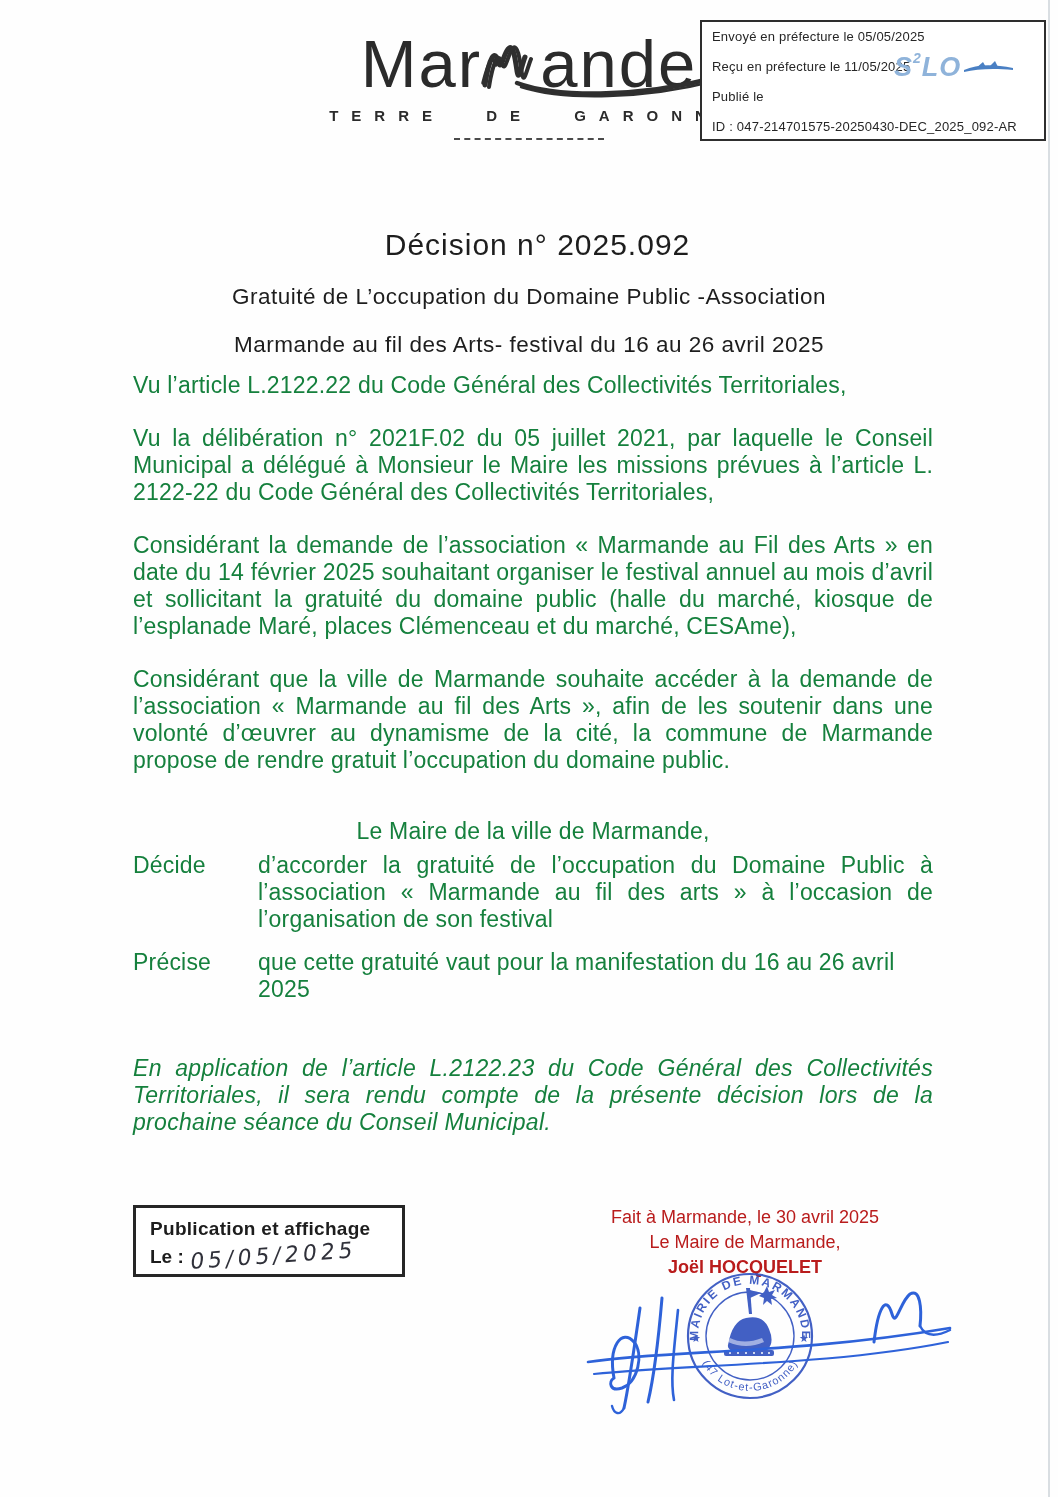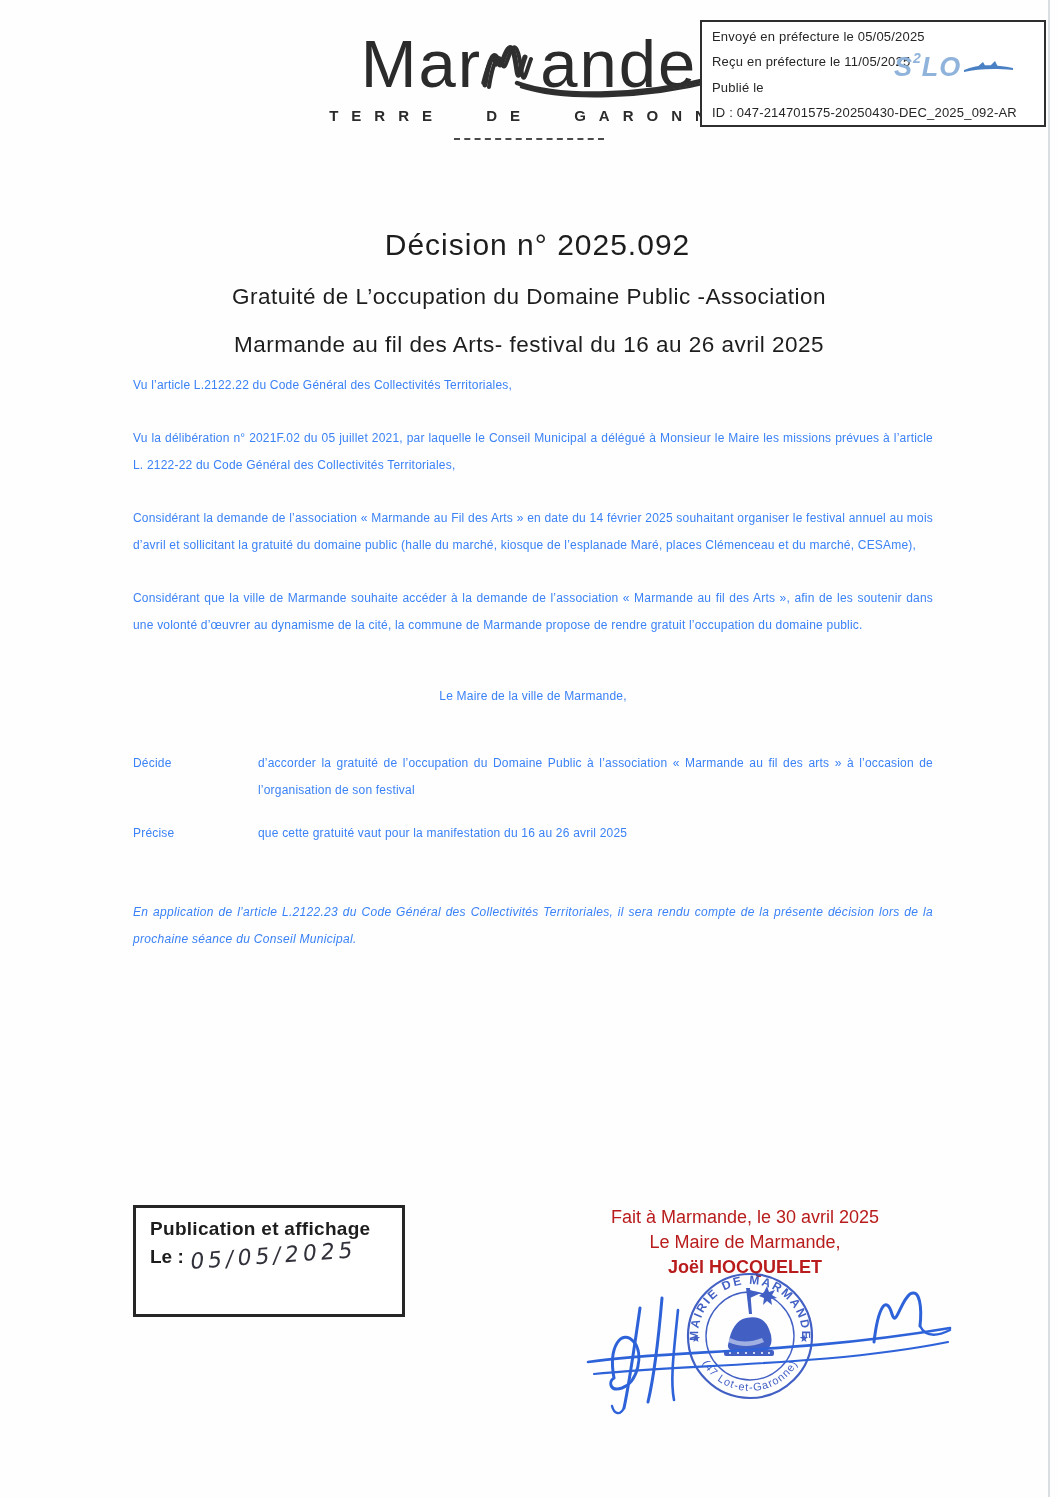--- a/index.html
+++ b/index.html
@@ -8,21 +8,21 @@
     position:relative; width:1058px; height:1497px; margin:0 auto;
     background:#fefefe; color:#1d1d1d; overflow:hidden;
   }
   .scan-edge {
     position:absolute; left:1048px; top:0; width:2px; height:100%;
     background:#d9dee2;
   }
 
   
   .pref-box {
-    position:absolute; left:700px; top:20px; width:346px; height:107px;
+    position:absolute; left:700px; top:20px; width:346px; height:121px;
     border:2px solid #2e2e2e; background:#fff; z-index:5;
     padding:7px 10px 5px 10px;
     display:flex; flex-direction:column; justify-content:space-between;
     font-size:13px; color:#262626;
   }
   .pref-box .line { white-space:nowrap; letter-spacing:0.2px; }
   .s2lo {
     position:absolute; left:192px; top:30px; z-index:6;
     font-style:italic; font-weight:bold; font-size:27px;
     color:#8fb3da; letter-spacing:1px; display:flex; align-items:flex-start;
@@ -51,32 +51,32 @@
     font-size:14px; font-weight:bold; color:#2b2b2b;
     letter-spacing:8px; word-spacing:16px; text-indent:8px;
   }
 
   
   .title-block { position:absolute; left:0; right:0; top:228px; text-align:center; color:#1d1d1d; }
   .title-main { font-size:30px; font-weight:400; letter-spacing:1px;padding-left:17px; }
   .title-sub { font-size:22.5px; font-weight:400; margin-top:22px; letter-spacing:0.5px; }
 
   
-  .content { position:absolute; left:133px; top:372px; width:800px; font-size:12px; line-height:27px; color:#3b82f6; letter-spacing:0.2px; }
+  .content { position:absolute; left:133px; top:372px; width:800px; font-size:23px; line-height:27px; color:#15803d; letter-spacing:0.2px; }
   .content p { margin-bottom:26px; }
   .justify { text-align:justify; }
-  .maire-line { text-align:center; margin-top:44px; margin-bottom:40px; }
+  .maire-line { text-align:center; margin-top:44px; margin-bottom:7px; }
   .label-row { display:flex; margin-bottom:16px; }
   .label-row .label { flex:0 0 125px; }
   .label-row .text { flex:1; }
   .app-note { font-style:italic; margin-top:52px; letter-spacing:0.3px; }
 
   
   .pub-box {
-    position:absolute; left:133px; top:1205px; width:272px; height:112px;
+    position:absolute; left:133px; top:1205px; width:272px; height:72px;
     border:3px solid #262626; padding:10px 14px; background:#fff;
   }
   .pub-box .pub-title { font-size:19px; font-weight:bold; color:#1d1d1d; letter-spacing:0.3px; }
   .pub-box .pub-le { font-size:19px; font-weight:bold; margin-top:3px; }
   .handwritten {
     display:inline-block; font-family:"DejaVu Sans", sans-serif;
     font-size:22px; font-weight:400; color:#30313a;
     transform:rotate(-4deg) skewX(-10deg); letter-spacing:4px; margin-left:6px;
   }
   .sign-block {

